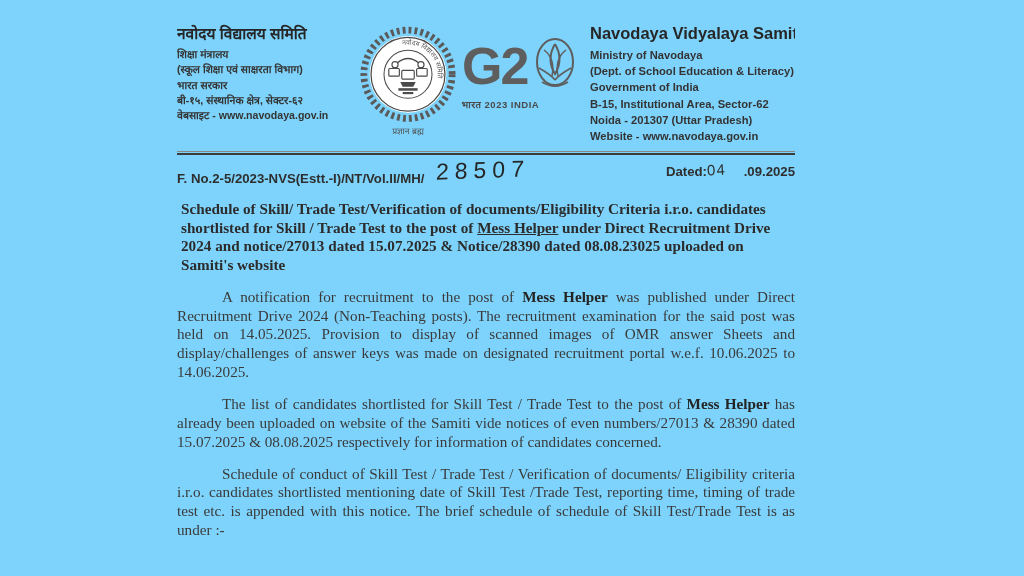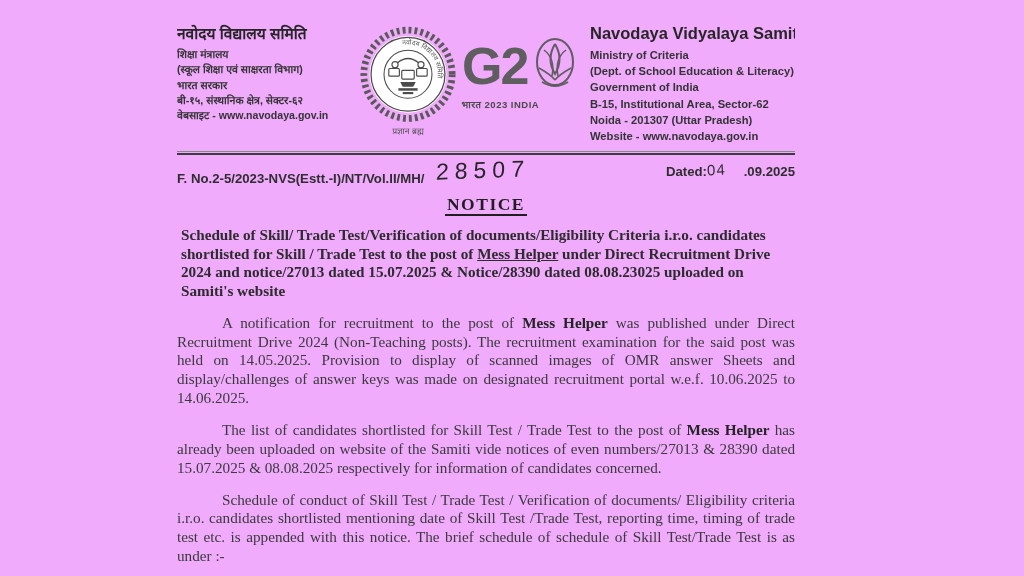--- a/index.html
+++ b/index.html
@@ -1,21 +1,21 @@
 <!DOCTYPE html>
 <html><head>
 <meta charset="utf-8">
 <style>
   html,body { margin:0; padding:0; }
   body {
     width:1024px; height:576px; overflow:hidden;
     background:#ffffff;
     font-family:"Liberation Sans", sans-serif;
   }
-  .page { position:relative; width:1024px; height:576px; background:#f0abfc; }
+  .page { position:relative; width:1024px; height:576px; background:#7dd3fc; }
   .doc { position:absolute; left:177px; top:12px; width:618px; color:#333; }
 
   
   .letterhead { display:flex; justify-content:space-between; align-items:flex-start; height:138px; }
   .addr-left { width:174px; padding-top:10px; overflow:hidden; }
   .addr-left .addr-title { font-size:15.5px; font-weight:700; color:#262626; white-space:nowrap; margin-bottom:3px; }
   .addr-left .addr-line { font-size:10.6px; font-weight:700; color:#343434; line-height:1.45; white-space:nowrap; }
 
   .logos { display:flex; align-items:flex-start; width:222px; padding-top:8px; }
   .emblem-wrap { width:96px; }
@@ -114,43 +114,40 @@
               <path d="M77,34 C84,38 90,42 93,46 M109,34 C102,38 96,42 93,46" stroke-width="1.5"></path>
               <path d="M80,48 q13,8 26,0" stroke-width="1.8"></path>
             </g>
           </svg>
           <div class="g20-caption">भारत 2023 INDIA</div>
         </div>
       </div>
 
       <div class="addr-right">
         <div class="addr-title">Navodaya Vidyalaya Samiti</div>
-        <div class="addr-line">Ministry of Criteria</div>
+        <div class="addr-line">Ministry of Navodaya</div>
         <div class="addr-line">(Dept. of School Education &amp; Literacy)</div>
         <div class="addr-line">Government of India</div>
         <div class="addr-line">B-15, Institutional Area, Sector-62</div>
         <div class="addr-line">Noida - 201307 (Uttar Pradesh)</div>
         <div class="addr-line">Website - www.navodaya.gov.in</div>
       </div>
     </div>
 
     <div class="head-rule"></div>
 
     <div class="ref-row">
       <div>
         <span class="file-no">F. No.2-5/2023-NVS(Estt.-I)/NT/Vol.II/MH/</span><span class="hand-no">28507</span>
       </div>
       <div class="dated">
         <span>Dated:</span><span class="hand-day">04</span><span class="dated-rest">.09.2025</span>
       </div>
     </div>
 
-    <div class="notice-heading">
-      <span class="nh">NOTICE</span>
-    </div>
 
     <div class="subject"><span>Schedule of Skill/ Trade Test/Verification of documents/Eligibility Criteria i.r.o. candidates shortlisted for Skill / Trade Test to the post of </span><span class="u">Mess Helper</span><span> under Direct Recruitment Drive 2024 and notice/27013 dated 15.07.2025 &amp; Notice/28390 dated 08.08.23025 uploaded on Samiti's website</span></div>
 
     <p class="body-para"><span>A notification for recruitment to the post of </span><b>Mess Helper</b><span> was published under Direct Recruitment Drive 2024 (Non-Teaching posts). The recruitment examination for the said post was held on 14.05.2025. Provision to display of scanned images of OMR answer Sheets and display/challenges of answer keys was made on designated recruitment portal w.e.f. 10.06.2025 to 14.06.2025.</span></p>
 
     <p class="body-para"><span>The list of candidates shortlisted for Skill Test / Trade Test to the post of </span><b>Mess Helper</b><span> has already been uploaded on website of the Samiti vide notices of even numbers/27013 &amp; 28390 dated 15.07.2025 &amp; 08.08.2025 respectively for information of candidates concerned.</span></p>
 
     <p class="body-para"><span>Schedule of conduct of Skill Test / Trade Test / Verification of documents/ Eligibility criteria i.r.o. candidates shortlisted mentioning date of Skill Test /Trade Test, reporting time, timing of trade test etc. is appended with this notice. The brief schedule of schedule of Skill Test/Trade Test is as under :-</span></p>
 
   </div>

